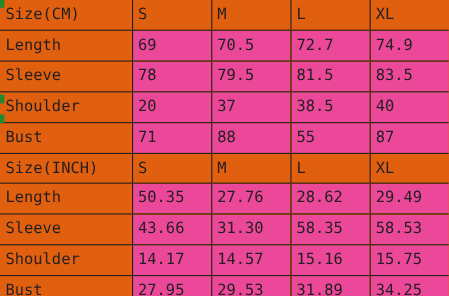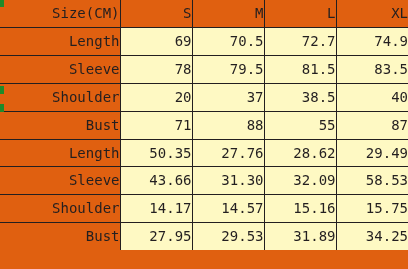--- a/index.html
+++ b/index.html
@@ -45,21 +45,21 @@
   table.chart tr { height: 26.9px; }
 
   table.chart th,
   table.chart td {
     margin: 0;
     padding: 0 0 0 5px;
     height: 26.9px;
     font-size: 14px;
     font-weight: normal;
     line-height: 26.9px;
-    text-align: right;
+    text-align: left;
     vertical-align: middle;
     color: #231f20;
     letter-spacing: 0px;
     white-space: nowrap;
     overflow: hidden;
     border-top: 1.5px solid #231f20;
     border-right: 1.5px solid #231f20;
   }
 
   
@@ -82,21 +82,21 @@
   }
 
   
   .cell-label,
   .header-row th {
     background: #e06010;
   }
 
   
   .cell-value {
-    background: #fef9c3;
+    background: #ec4899;
   }
 
   .header-row th {
     color: #231f20;
   }
 </style>
 </head>
 <body>
 
 <div id="size-chart">
@@ -148,34 +148,41 @@
       </tr>
 
       <tr class="data-row">
         <td class="cell-label">Bust</td>
         <td class="cell-value">71</td>
         <td class="cell-value">88</td>
         <td class="cell-value">55</td>
         <td class="cell-value">87</td>
       </tr>
 
+      <tr class="header-row">
+        <th class="cell-label">Size(INCH)</th>
+        <th>S</th>
+        <th>M</th>
+        <th>L</th>
+        <th>XL</th>
+      </tr>
 
       <tr class="data-row">
         <td class="cell-label">Length</td>
         <td class="cell-value">50.35</td>
         <td class="cell-value">27.76</td>
         <td class="cell-value">28.62</td>
         <td class="cell-value">29.49</td>
       </tr>
 
       <tr class="data-row">
         <td class="cell-label">Sleeve</td>
         <td class="cell-value">43.66</td>
         <td class="cell-value">31.30</td>
-        <td class="cell-value">32.09</td>
+        <td class="cell-value">58.35</td>
         <td class="cell-value">58.53</td>
       </tr>
 
       <tr class="data-row">
         <td class="cell-label">Shoulder</td>
         <td class="cell-value">14.17</td>
         <td class="cell-value">14.57</td>
         <td class="cell-value">15.16</td>
         <td class="cell-value">15.75</td>
       </tr>

